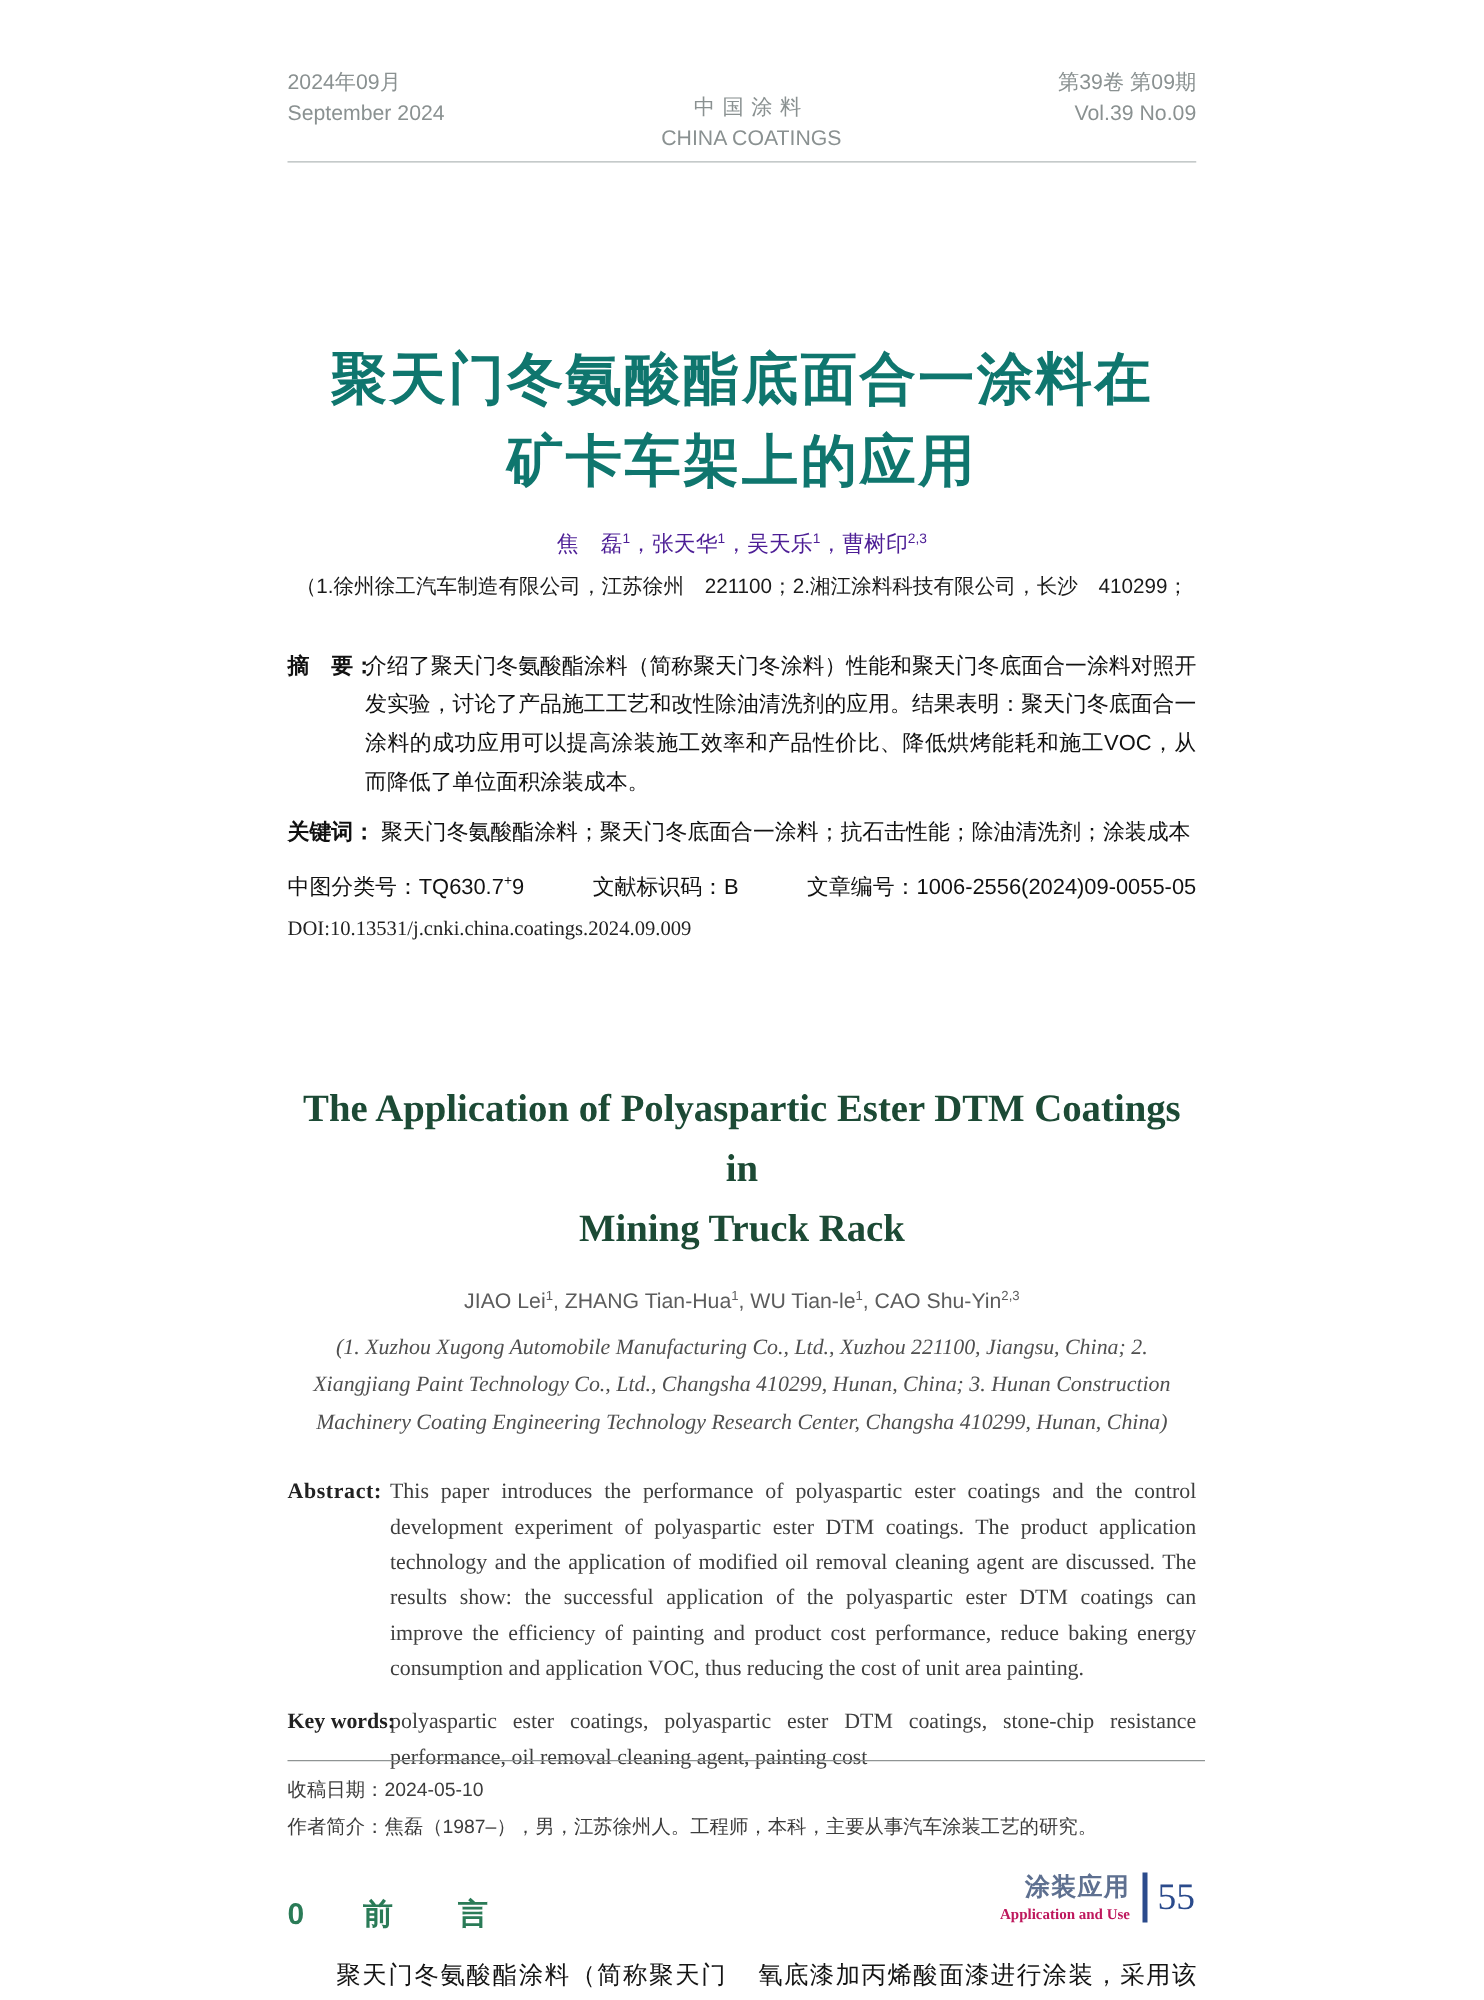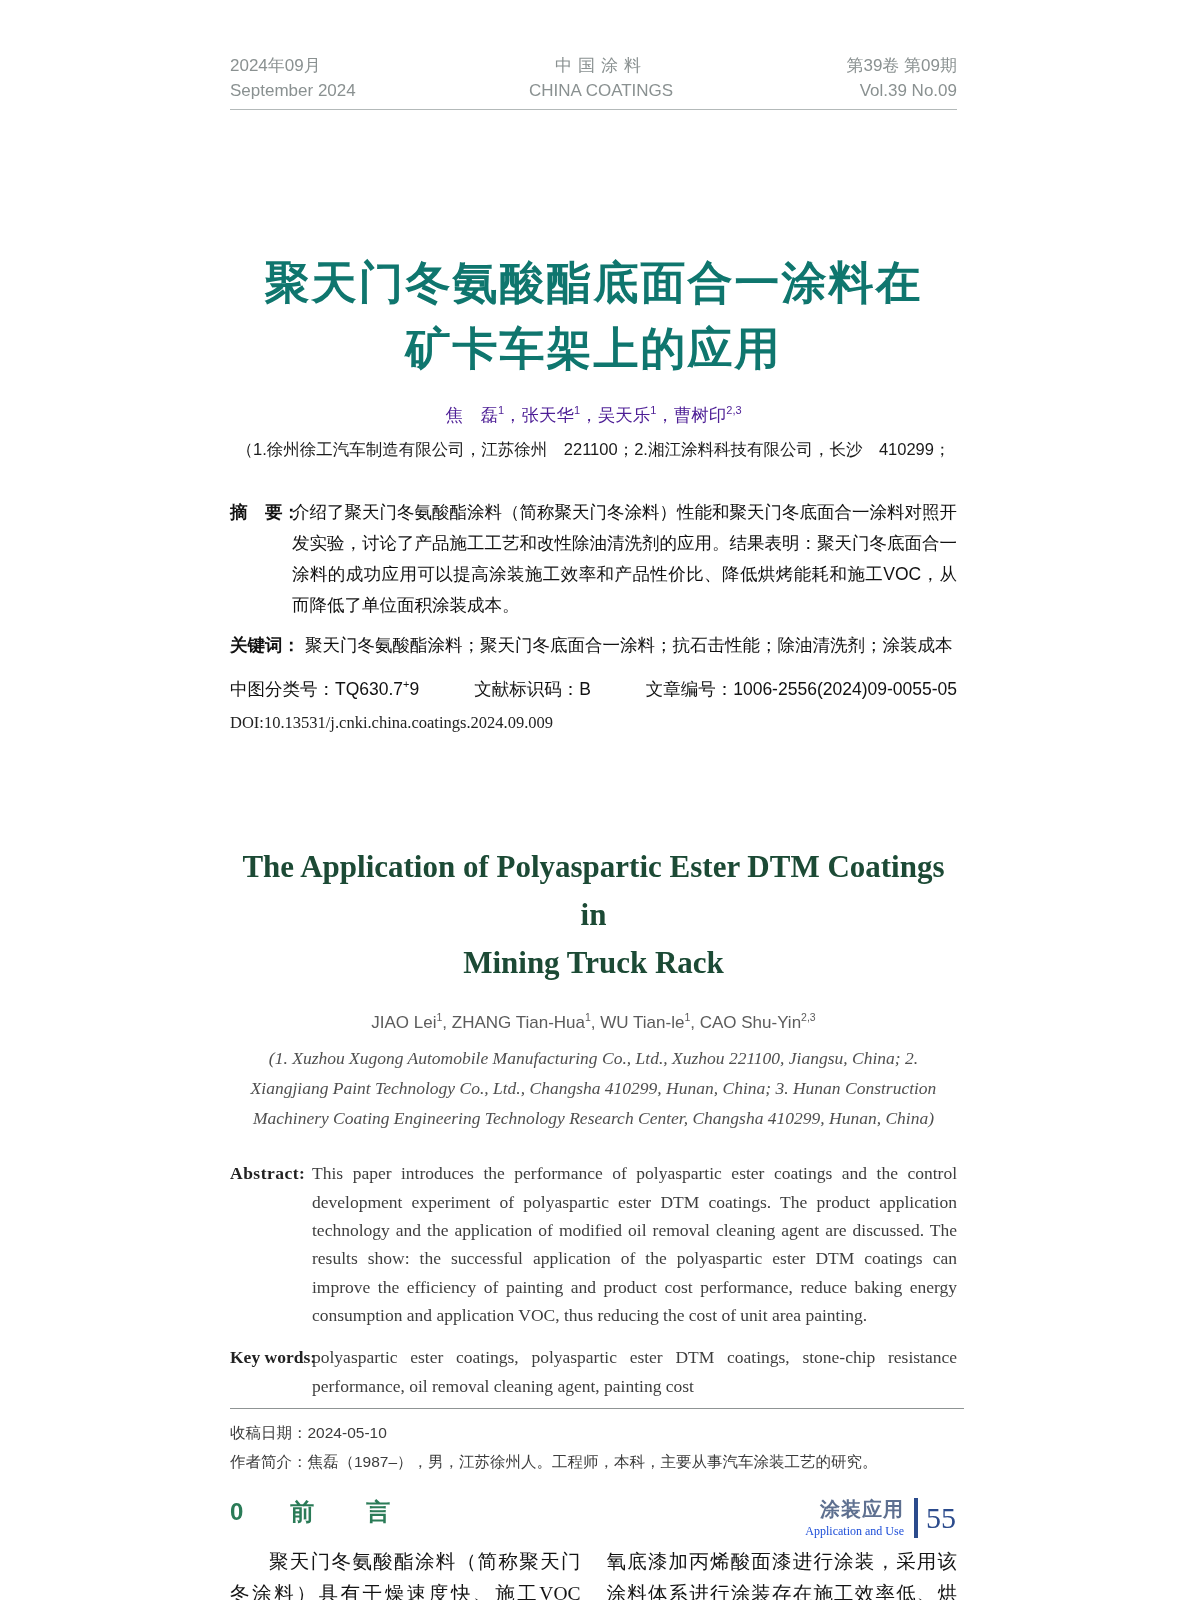--- a/index.html
+++ b/index.html
@@ -20,21 +20,21 @@
   .jheader {
     display: flex;
     justify-content: space-between;
     align-items: flex-start;
     padding-top: 54px;
     color: #8a9191;
     font-size: 17px;
     line-height: 1.45;
   }
   .jheader .col { white-space: nowrap; }
-  .jheader .center { text-align: center; }
+  .jheader .center { text-align: center; margin-top: 20px; }
   .jheader .center .cn { letter-spacing: 6px; }
   .jheader .right { text-align: right; }
   .jheader-rule {
     border: none;
     border-top: 1.5px solid #b3b9b9;
     margin-top: 6px;
   }
 
   
   .title-cn {
@@ -211,22 +211,22 @@
   .page-footer .labels { text-align: right; }
   .page-footer .cn {
     font-size: 20px;
     font-weight: bold;
     color: #5e7090;
     letter-spacing: 1px;
   }
   .page-footer .en {
     font-family: "Liberation Serif", serif;
     font-size: 12px;
-    font-weight: normal;
-    color: #1d4ed8;
+    font-weight: bold;
+    color: #be185d;
     margin-top: 1px;
   }
   .page-footer .vbar {
     width: 4px;
     height: 40px;
     background: #2b4b8c;
     margin: 0 8px 0 10px;
   }
   .page-footer .pnum {
     font-family: "Liberation Serif", serif;

